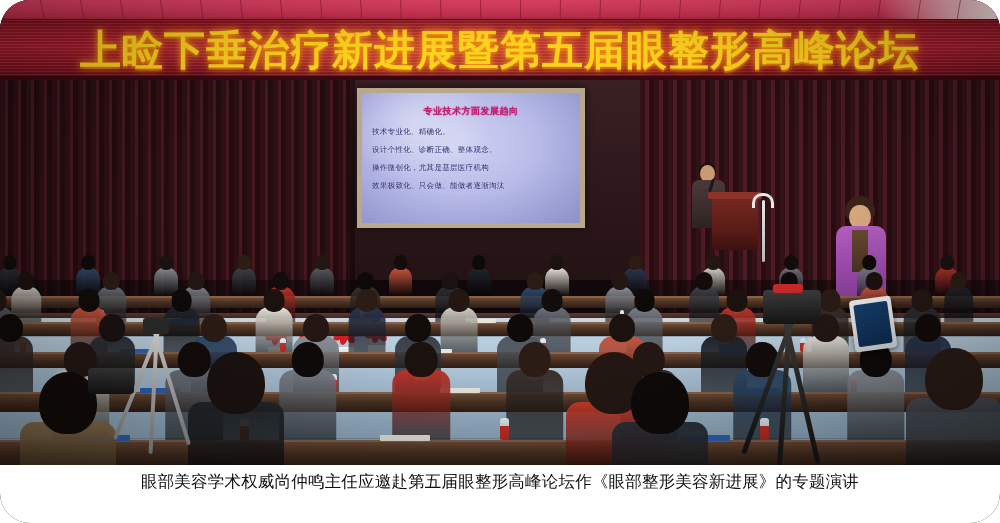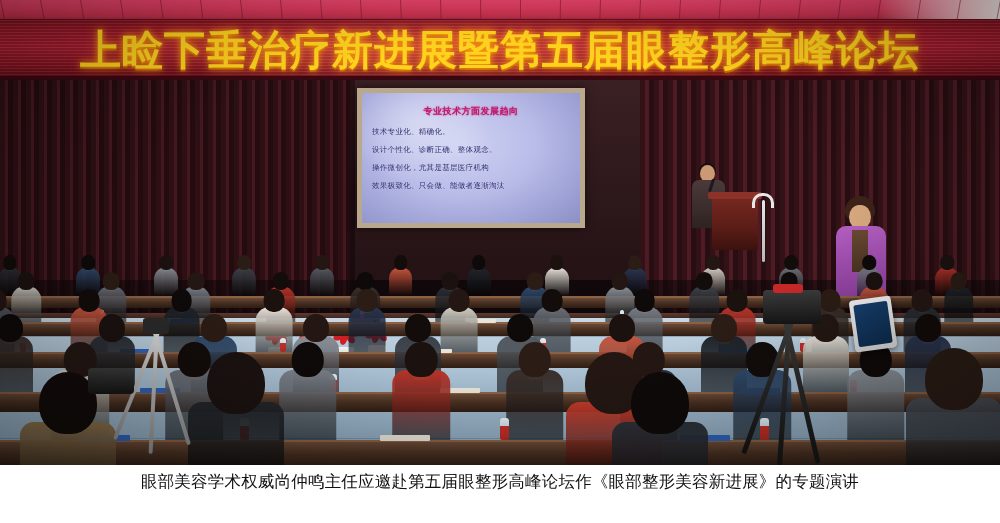--- a/index.html
+++ b/index.html
@@ -1,17 +1,17 @@
 <!DOCTYPE html>
 <html><head>
 <meta charset="utf-8">
 <style>
   html,body{margin:0;padding:0;background:#fff;}
   body{font-family:"Liberation Sans","DejaVu Sans",sans-serif;}
-  #page{position:relative;width:1000px;height:523px;overflow:hidden;background:#000;}
+  #page{position:relative;width:1000px;height:523px;overflow:hidden;background:#000;border-radius:30px;}
 
   
   #photo{position:absolute;left:0;top:0;width:1000px;height:465px;overflow:hidden;background:#140607;}
 
   
   .ceiling{position:absolute;left:0;top:0;width:1000px;height:22px;
     background:linear-gradient(180deg,#e8456a 0%,#d93a5c 40%,#c2304c 75%,#8e1f33 100%);}
   .ceiling .seam{position:absolute;top:0;width:1px;height:22px;background:rgba(120,20,40,.55);
      transform-origin:top center;}
   .ceiling .glow{position:absolute;right:0;top:0;width:120px;height:20px;

